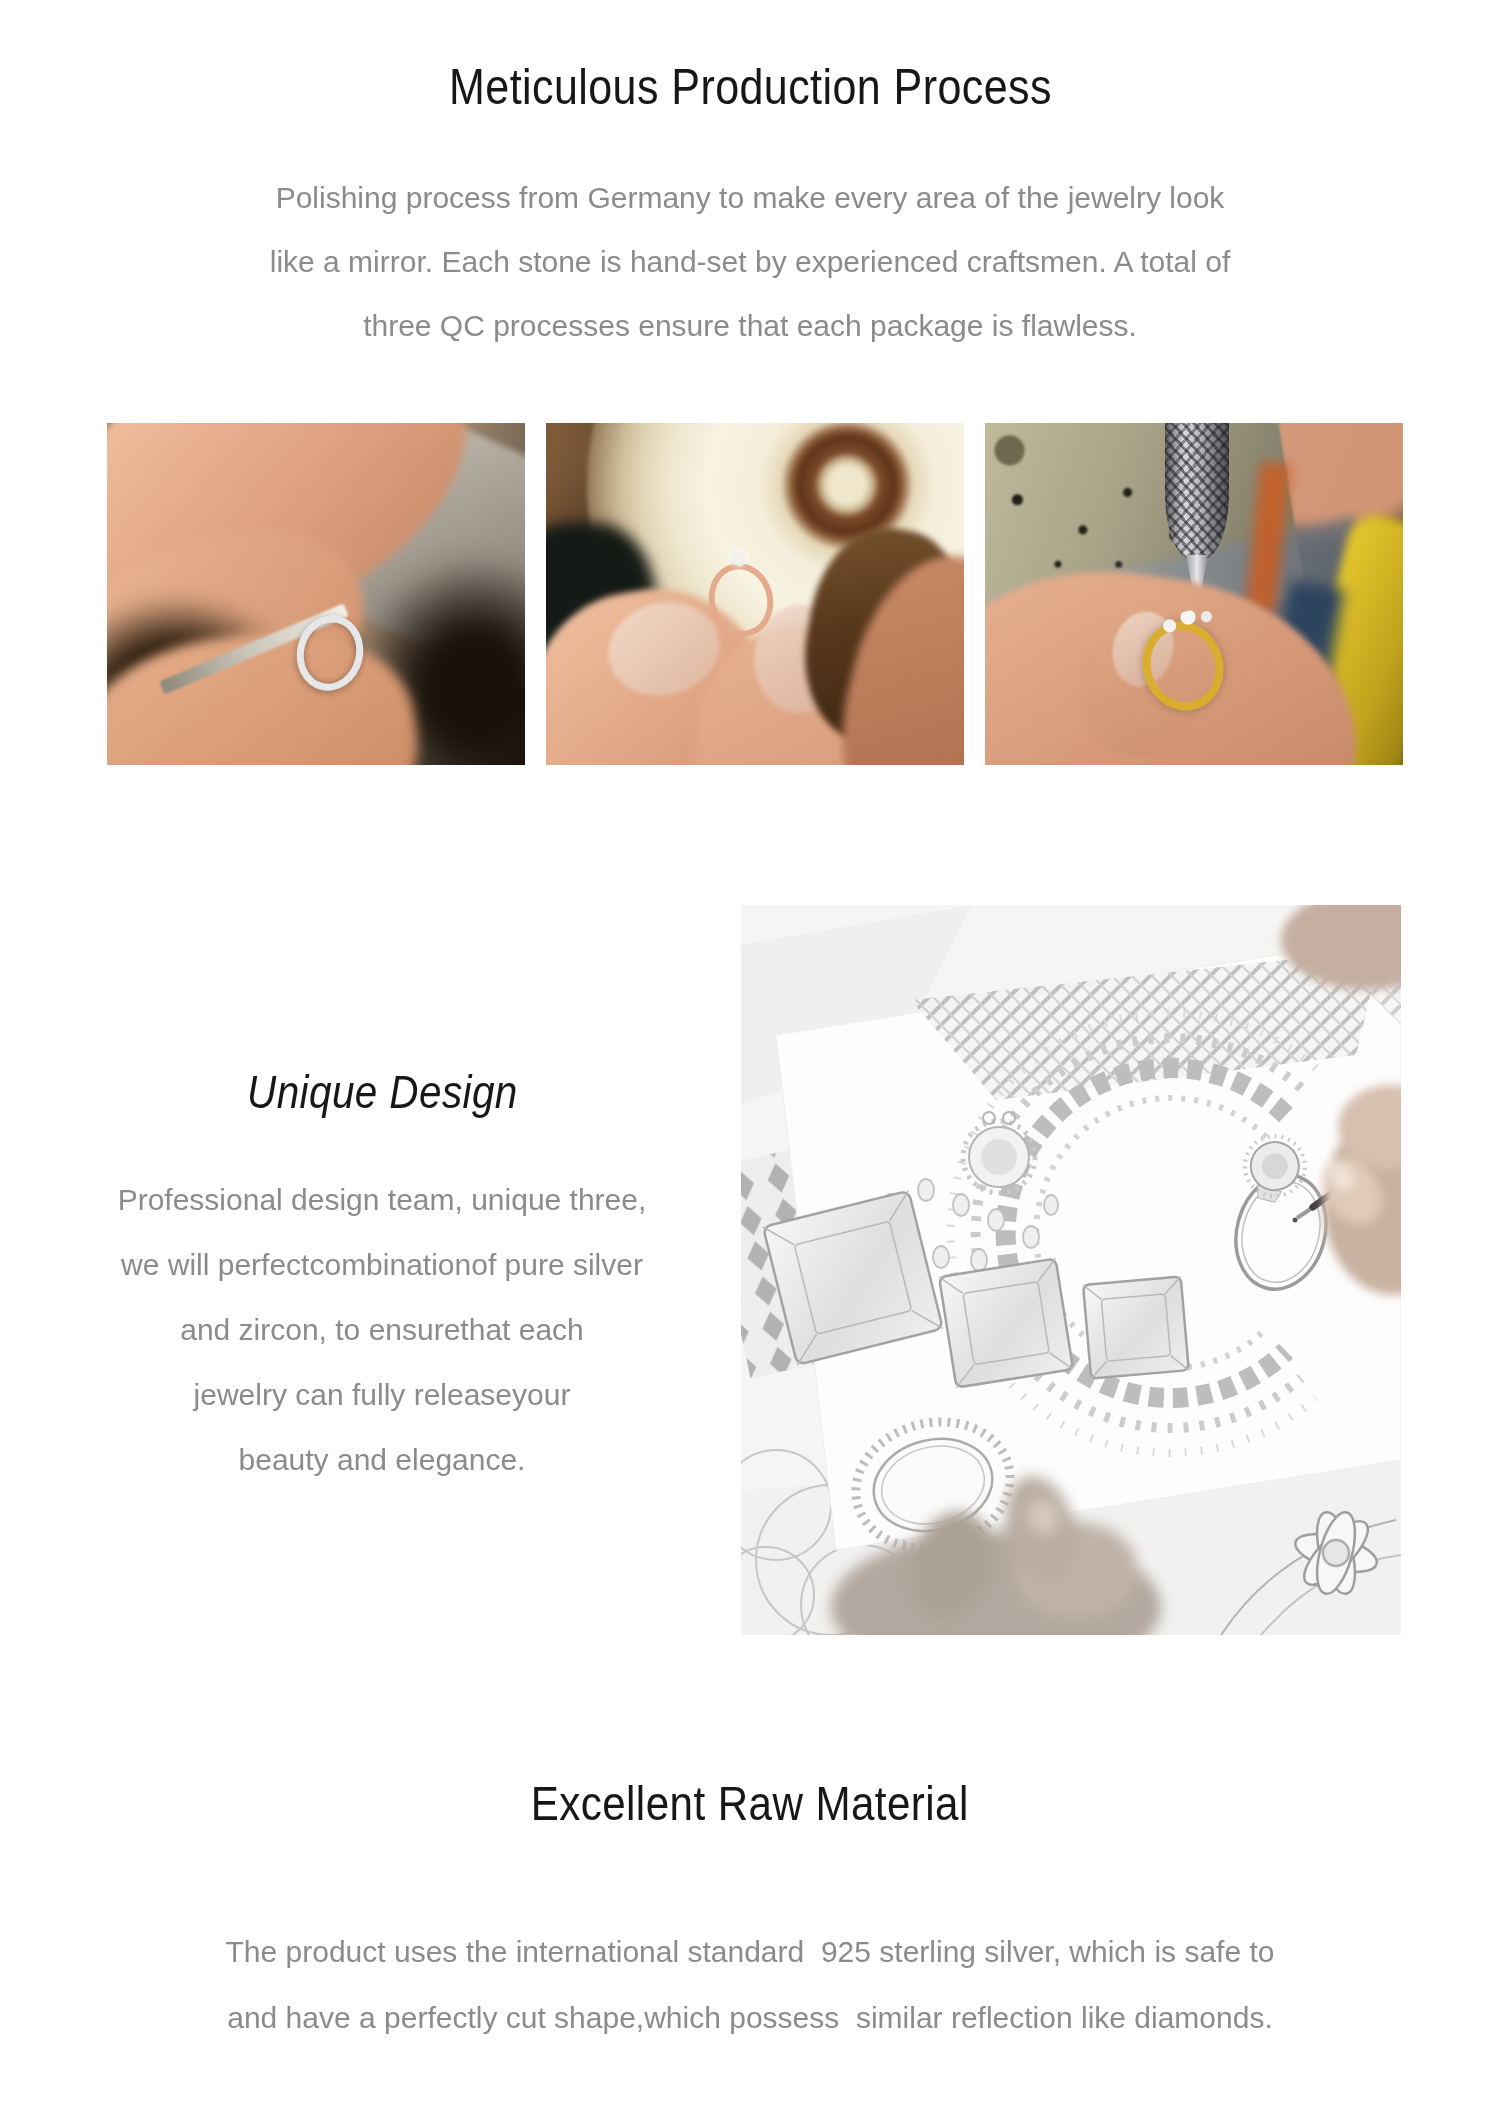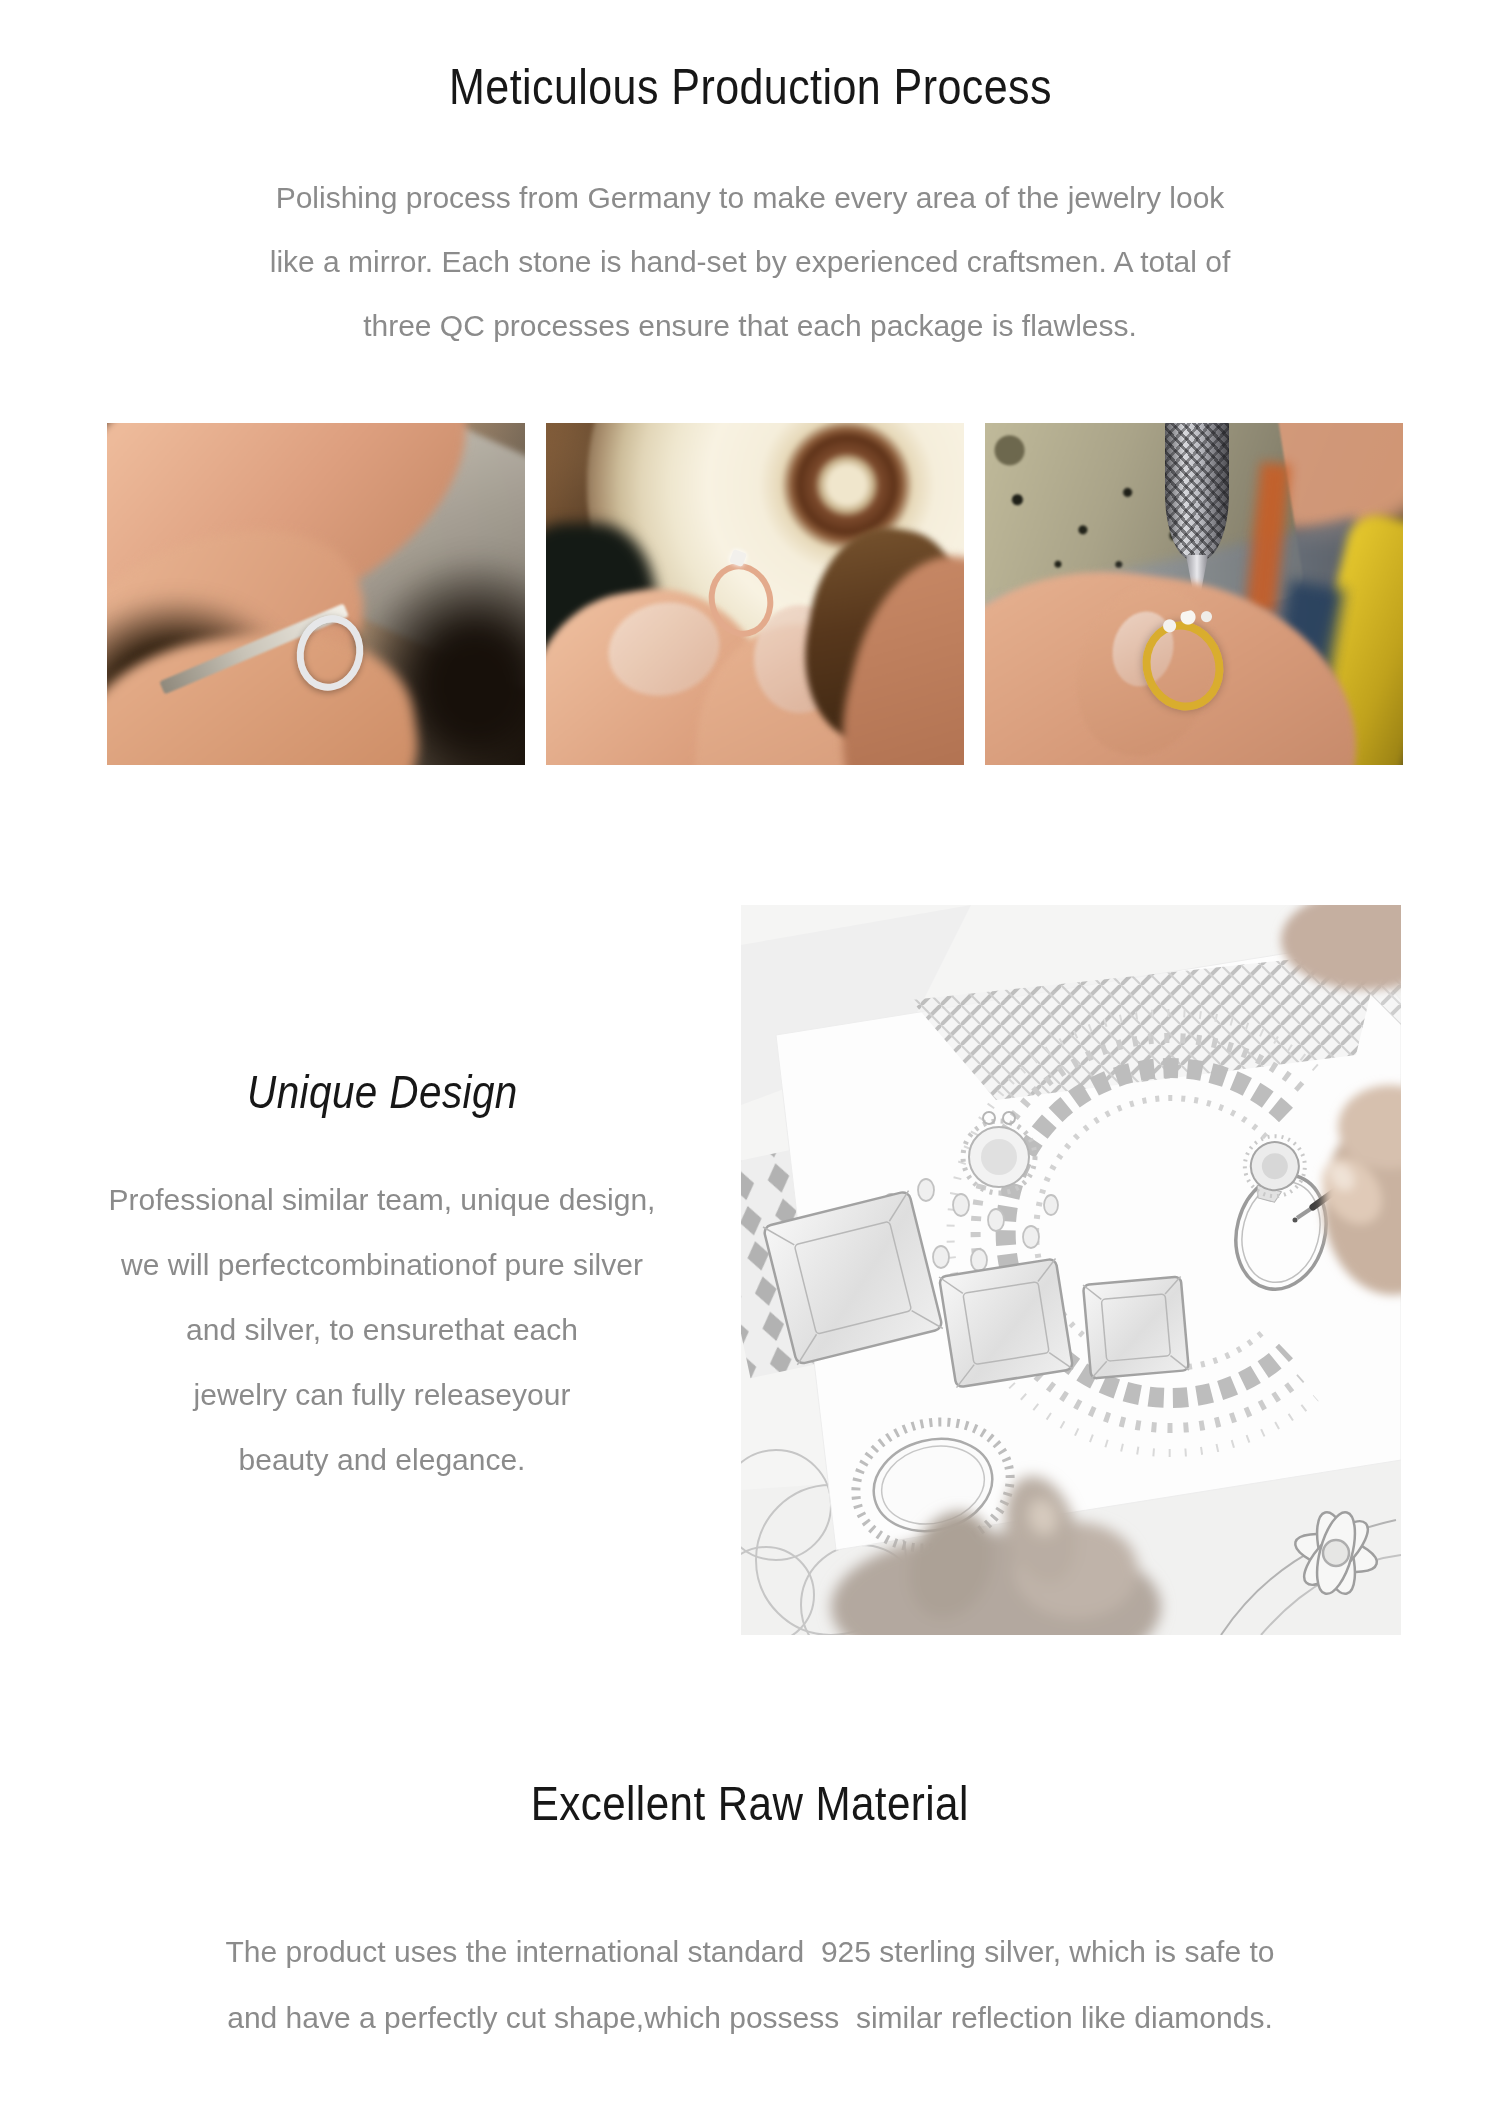--- a/index.html
+++ b/index.html
@@ -150,23 +150,23 @@
       <div class="p3-ring"></div>
       <div class="p3-gems"></div>
     </div>
   </div>
 
   <div class="heading h-design">
     <span class="cond">Unique Design</span>
   </div>
 
   <div class="para para-design">
-    <div class="line">Professional similar team, unique design,</div>
+    <div class="line">Professional design team, unique three,</div>
     <div class="line">we will perfectcombinationof pure silver</div>
-    <div class="line">and silver, to ensurethat each</div>
+    <div class="line">and zircon, to ensurethat each</div>
     <div class="line">jewelry can fully releaseyour</div>
     <div class="line">beauty and elegance.</div>
   </div>
 
   <div class="sketch">
     <svg width="660" height="730" viewBox="0 0 660 730" xmlns="http://www.w3.org/2000/svg">
       <defs>
         <linearGradient id="gemg" x1="0" y1="0" x2="1" y2="1">
           <stop offset="0" stop-color="#f7f7f7"></stop>
             <stop offset=".55" stop-color="#dedede"></stop>

